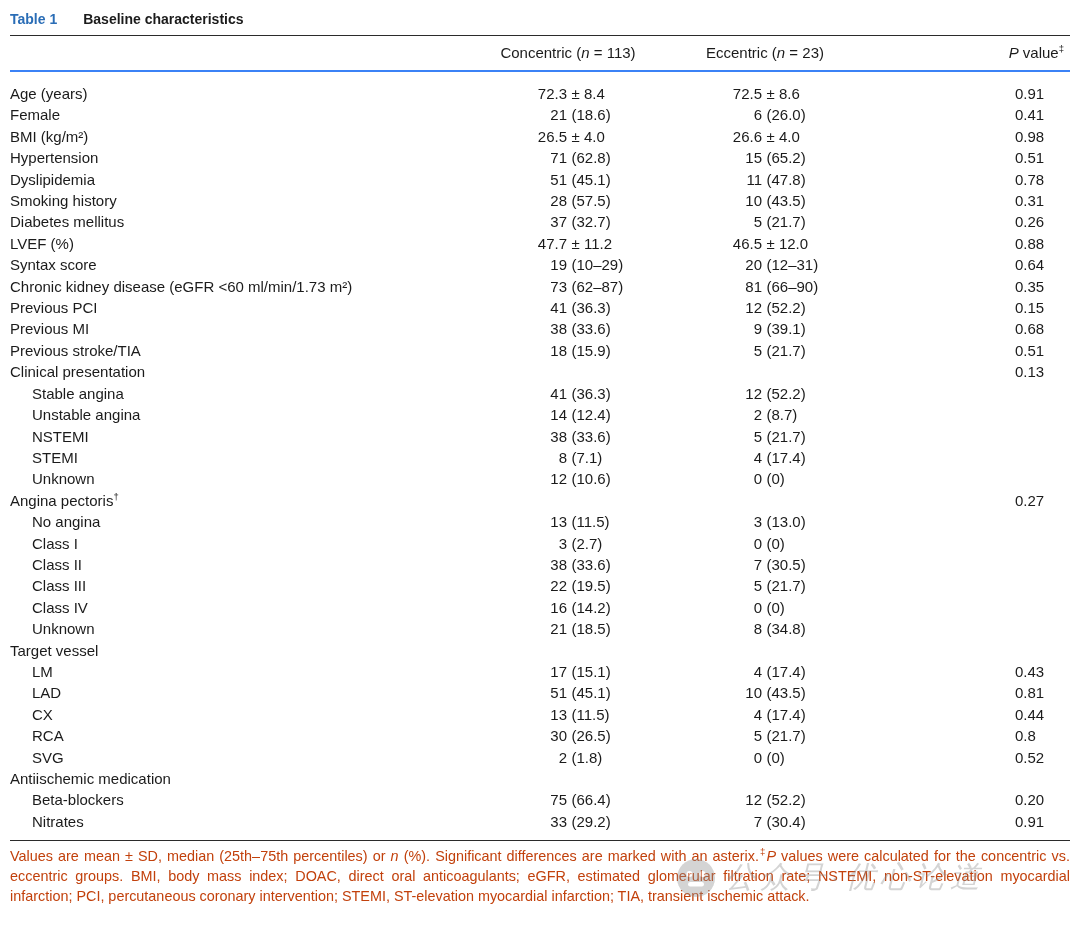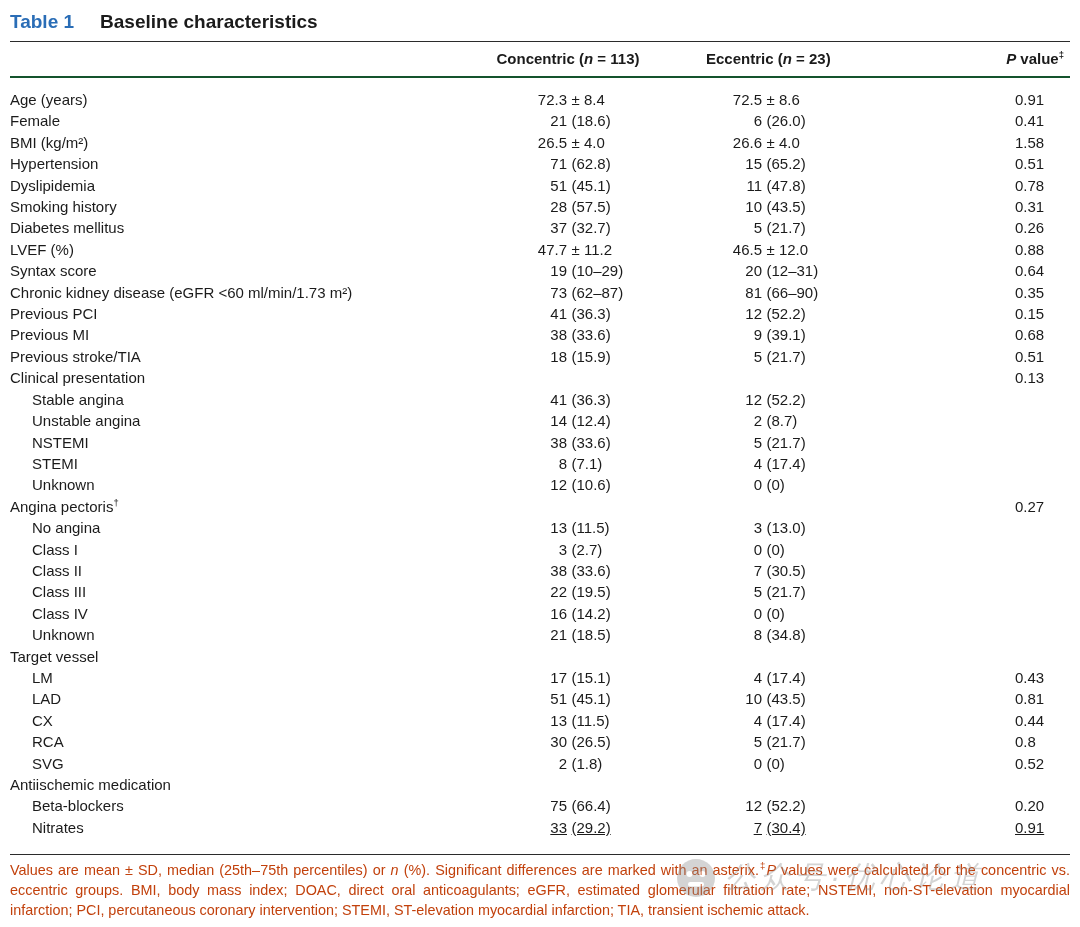--- a/index.html
+++ b/index.html
@@ -2,33 +2,33 @@
 <html><head>
 <meta charset="utf-8">
 <style>
   html,body{margin:0;padding:0;}
   body{
     width:1080px;height:927px;background:#ffffff;position:relative;overflow:hidden;
     font-family:"Liberation Sans","DejaVu Sans",sans-serif;color:#1b1b1b;
   }
   .page{position:absolute;inset:0;padding:8px 10px 0 10px;box-sizing:border-box;}
   
-  .caption{display:flex;align-items:baseline;gap:26px;font-weight:bold;font-size:19px;padding:3px 0 8px 0;}
+  .caption{display:flex;align-items:baseline;gap:26px;font-weight:bold;font-size:14px;padding:3px 0 8px 0;}
   .caption .tag{color:#2a6db6;}
   
   table.tbl{width:1060px;border-collapse:collapse;table-layout:fixed;
     border-top:1px solid #2b2b2b;border-bottom:1px solid #2b2b2b;}
-  thead th{font-weight:bold;font-size:15px;line-height:19px;padding:7px 0 8px 0;
-    border-bottom:2px solid #14532d;vertical-align:bottom;white-space:nowrap;}
+  thead th{font-weight:normal;font-size:15px;line-height:19px;padding:7px 0 8px 0;
+    border-bottom:2px solid #3b82f6;vertical-align:bottom;white-space:nowrap;}
   th.hc{text-align:center;padding-right:48px;}
   th.he{text-align:right;padding-right:84px;}
   th.hp{text-align:right;padding-right:6px;}
   tbody td{font-size:15px;line-height:21.4px;height:21.4px;padding:0;vertical-align:middle;white-space:nowrap;}
   tbody tr:first-child td{padding-top:11px;}
-  tbody tr:last-child td{padding-bottom:16px;text-decoration:underline;}
+  tbody tr:last-child td{padding-bottom:8px;}
   td.lbl span.lt{display:inline-block;}
   td.lbl.ind span.lt{padding-left:22px;}
   td.c .val{display:flex;padding-left:55px;}
   td.c .num{display:inline-block;width:34px;text-align:right;}
   td.e .val{display:flex;padding-left:24px;}
   td.e .num{display:inline-block;width:32px;text-align:right;}
   .val .rest{margin-left:4.5px;}
   td.p{padding-left:109px;text-align:left;}
   sup{font-size:9.5px;vertical-align:super;line-height:0;}
   .it{font-style:italic;}
@@ -104,21 +104,21 @@
               <span class="num">26.5</span>
               <span class="rest">± 4.0</span>
             </span>
           </td>
           <td class="e">
             <span class="val">
               <span class="num">26.6</span>
               <span class="rest">± 4.0</span>
             </span>
           </td>
-          <td class="p">1.58</td>
+          <td class="p">0.98</td>
         </tr>
         <tr>
           <td class="lbl"><span class="lt">Hypertension</span></td>
           <td class="c">
             <span class="val">
               <span class="num">71</span>
               <span class="rest">(62.8)</span>
             </span>
           </td>
           <td class="e">

